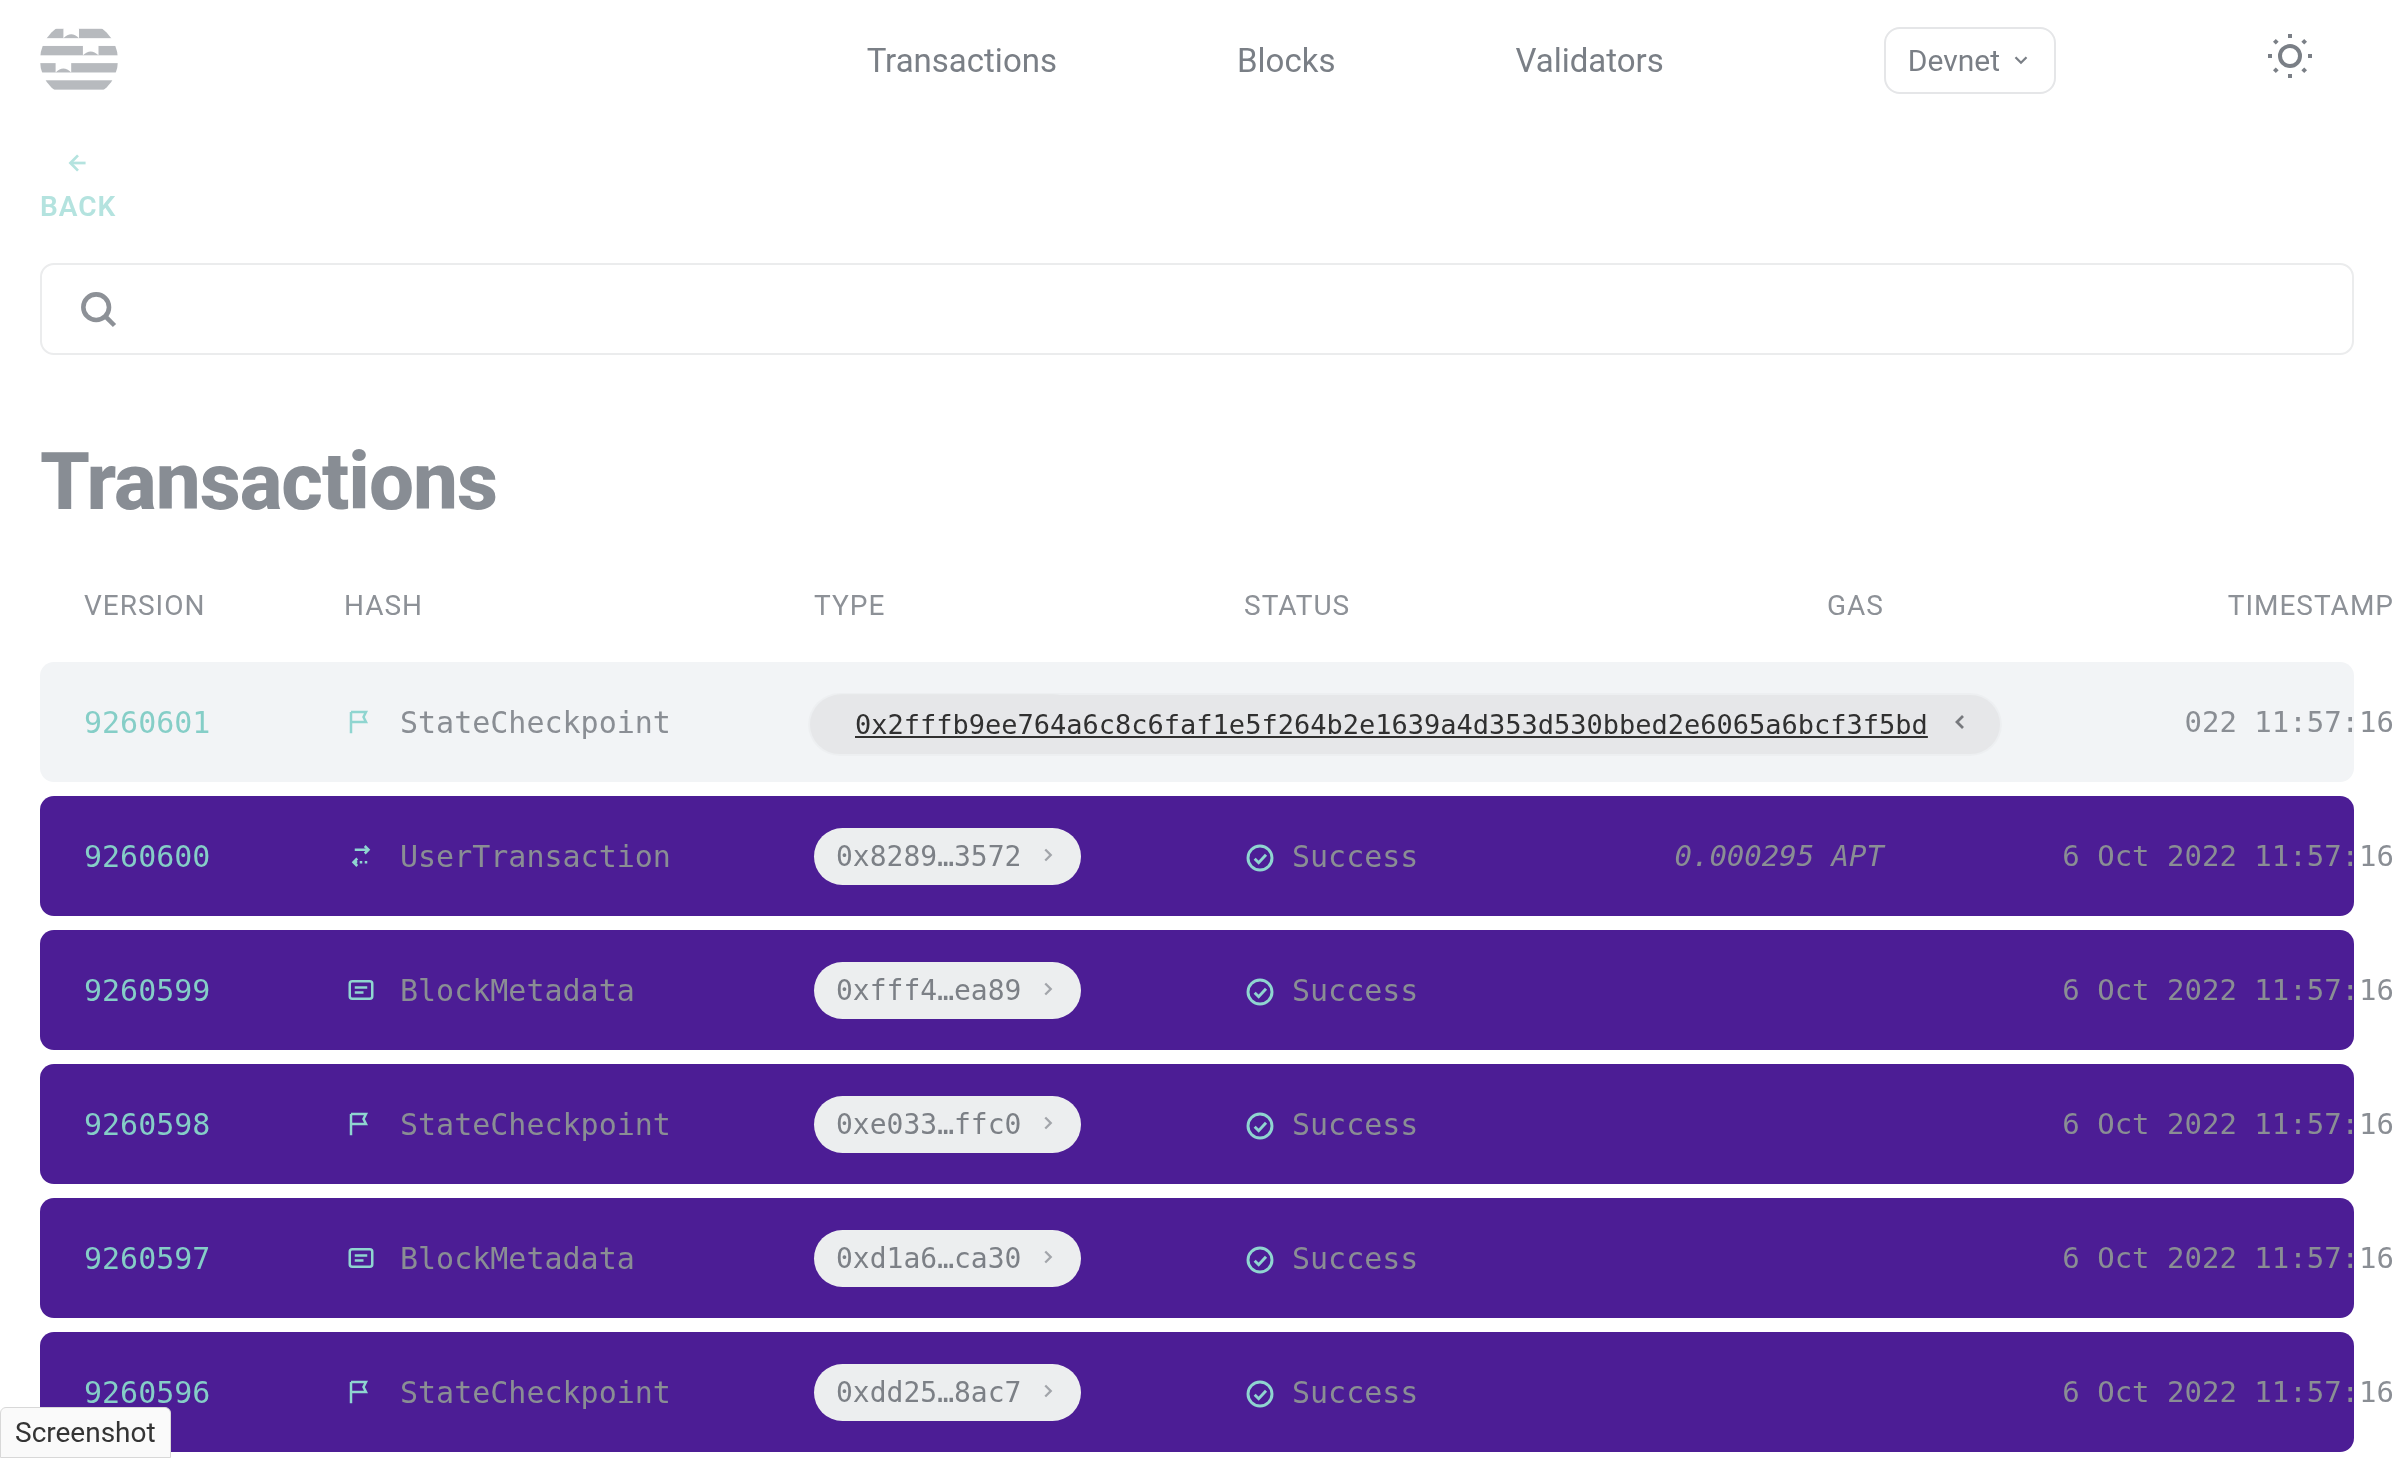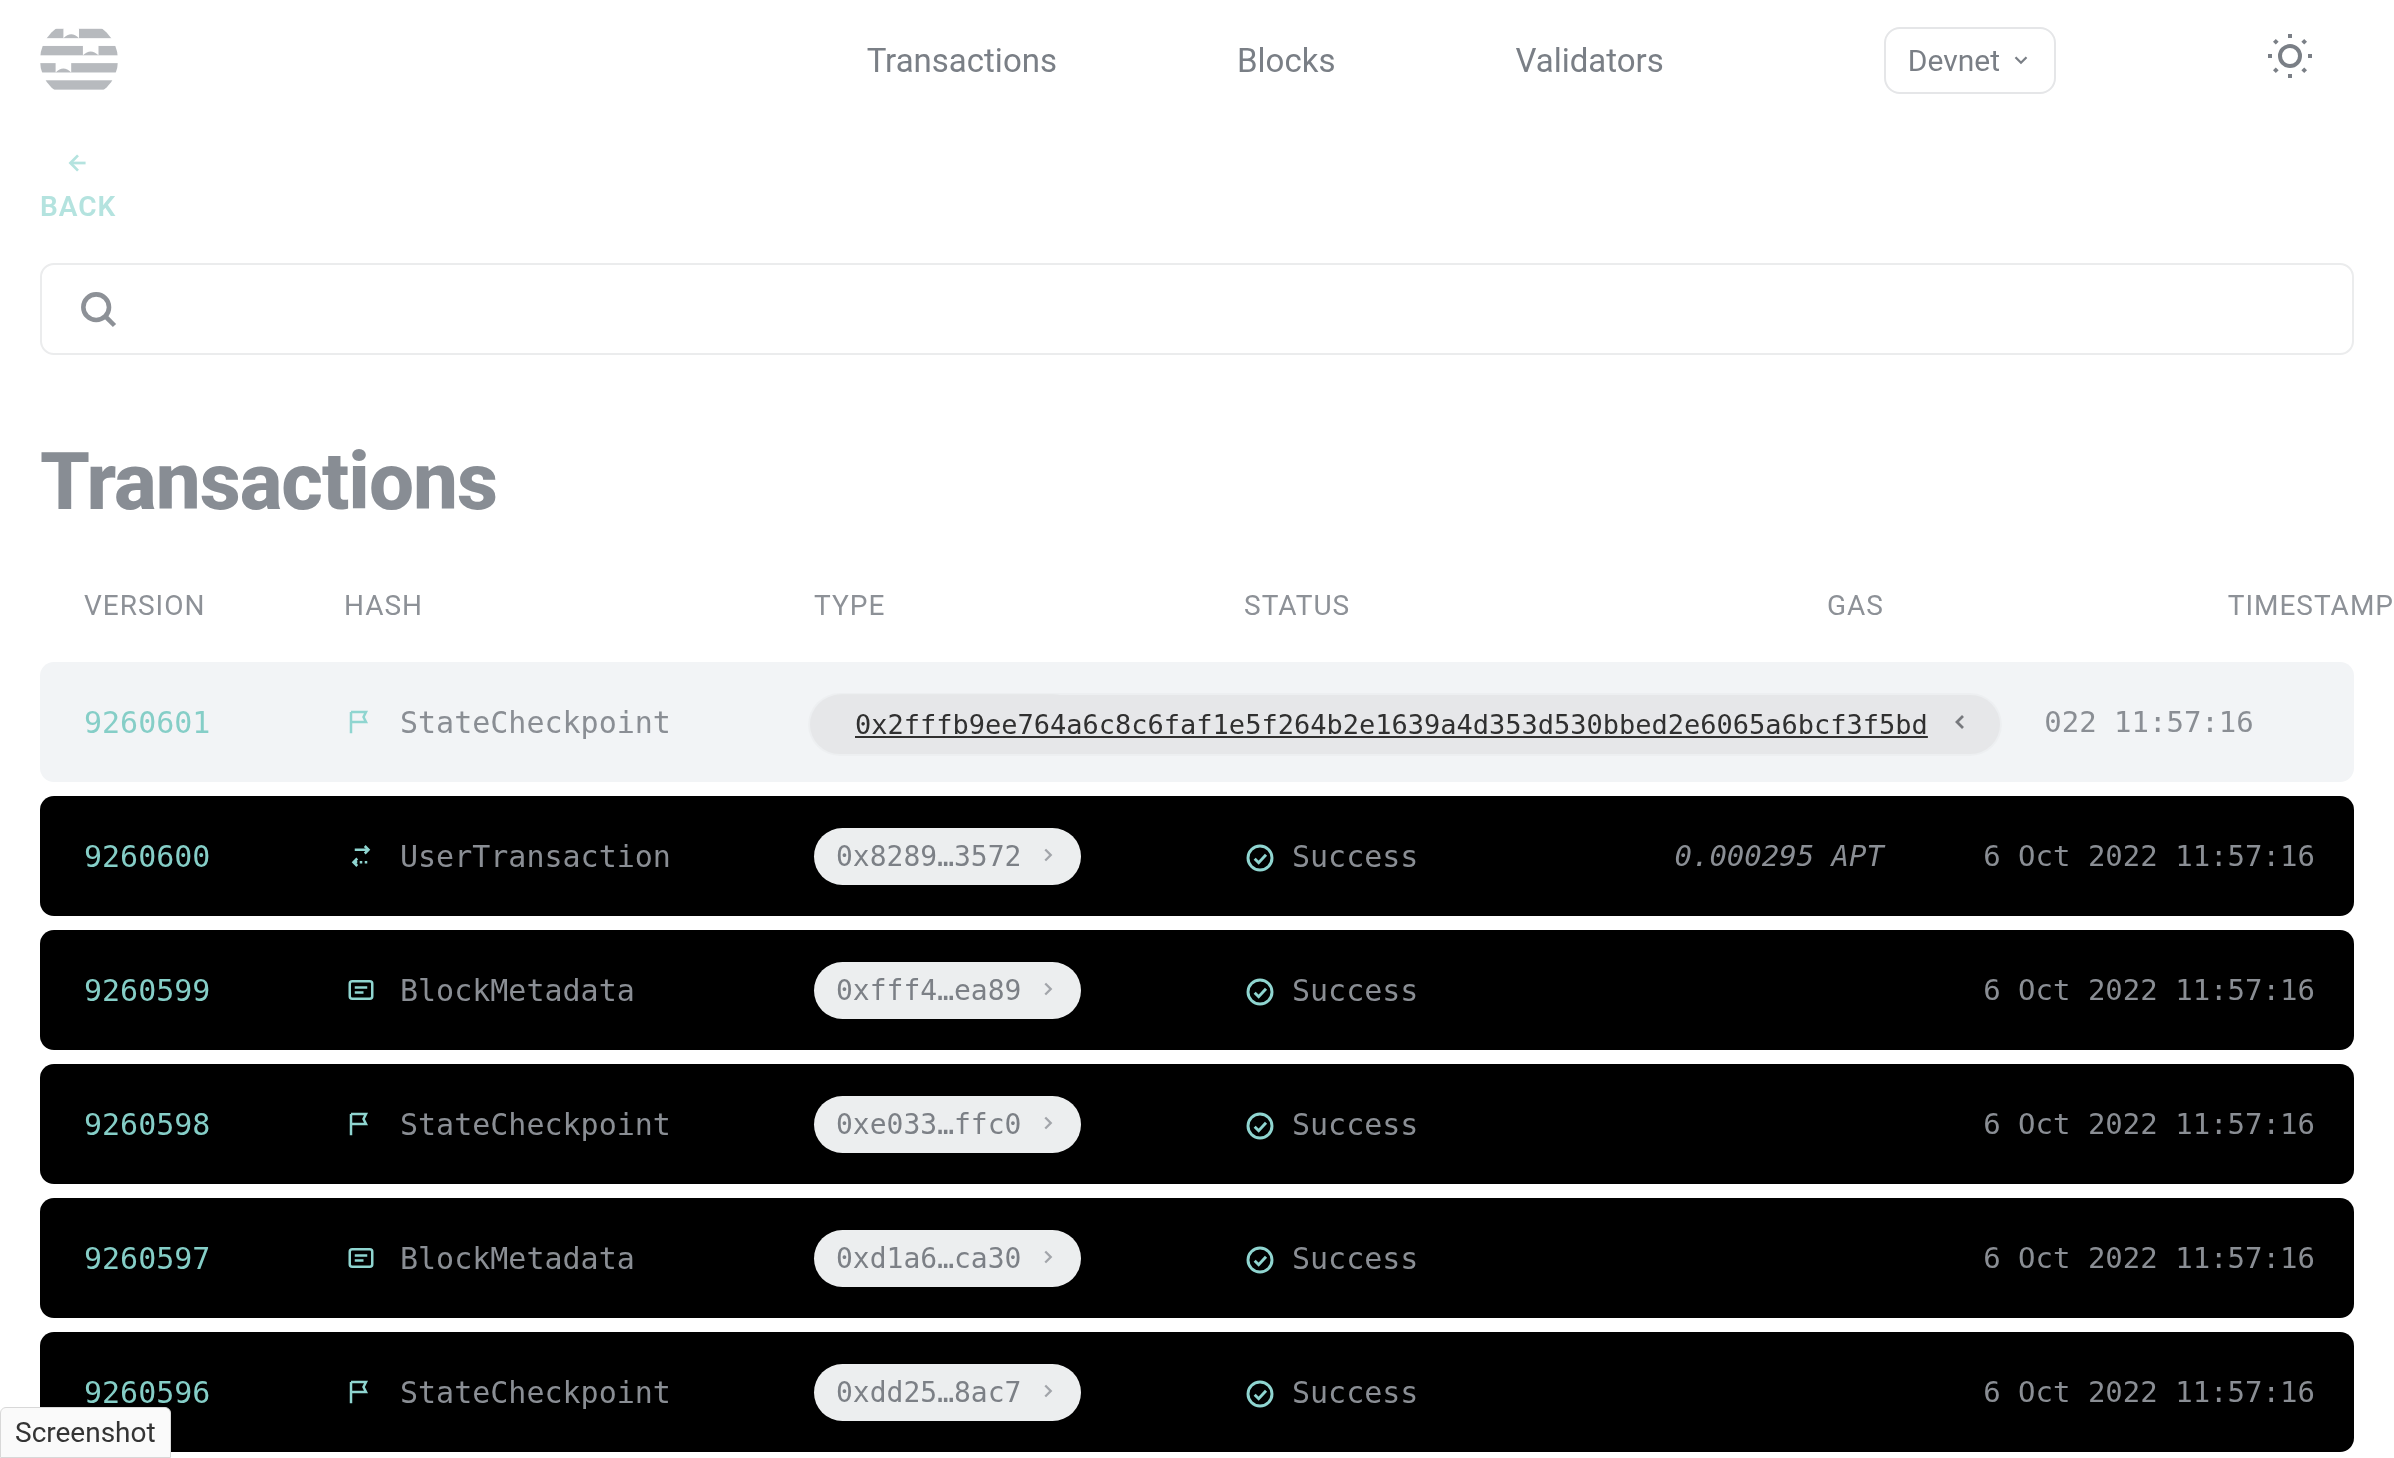--- a/index.html
+++ b/index.html
@@ -114,21 +114,21 @@
   .thead {
     font-size: 28px;
     letter-spacing: 1px;
     color: #8d9197;
     padding-bottom: 40px;
   }
   .th-gas { text-align: right; padding-right: 20px; }
   .th-ts { text-align: right; }
   .trow {
     height: 120px;
-    background: #000000;
+    background: #4c1d95;
     border-radius: 14px;
     margin-bottom: 14px;
     font-size: 30px;
     color: #8a8e94;
   }
   .trow.hover { background: #f2f4f6; }
   .version a {
     color: var(--mint);
     text-decoration: none;
     font-family: ui-monospace, SFMono-Regular, "SF Mono", Menlo, Consolas, monospace;
@@ -165,21 +165,21 @@
   .status-icon { color: var(--cyan-dark); width: 32px; height: 32px; }
   .gas-cell {
     text-align: right;
     padding-right: 20px;
     font-family: ui-monospace, SFMono-Regular, "SF Mono", Menlo, Consolas, monospace;
     color: #8a8e94;
     font-size: 29px;
     font-style: italic;
   }
   .ts-cell {
-    text-align: center;
+    text-align: right;
     font-family: ui-monospace, SFMono-Regular, "SF Mono", Menlo, Consolas, monospace;
     color: #8a8e94;
     font-size: 29px;
   }
 
   
   .hash-tooltip {
     position: absolute;
     background: #e6e7e9;
     border-radius: 40px;

